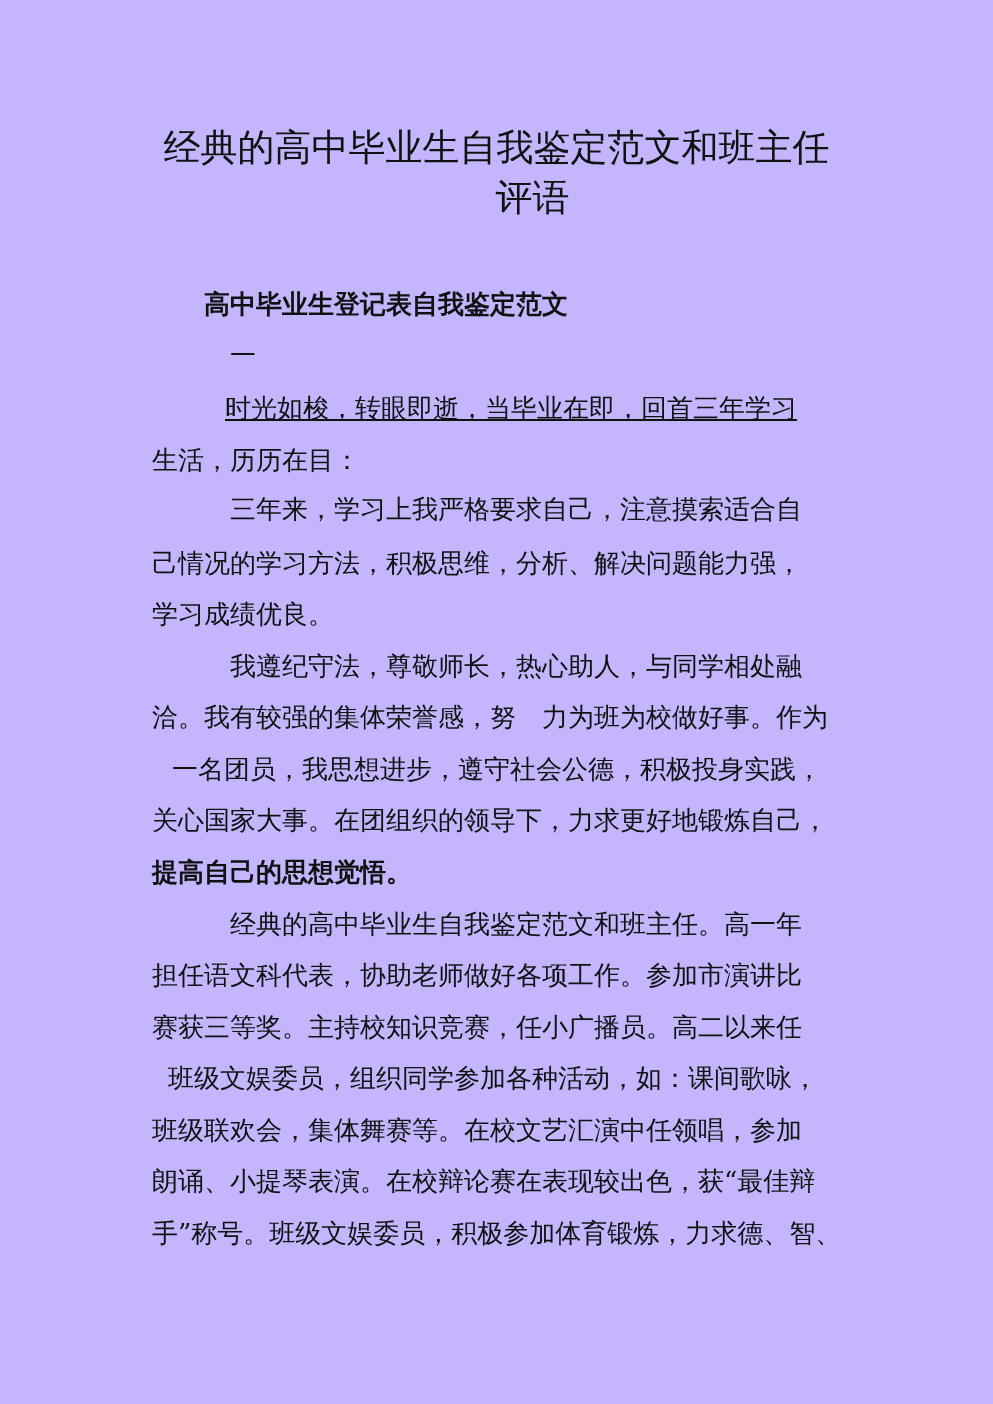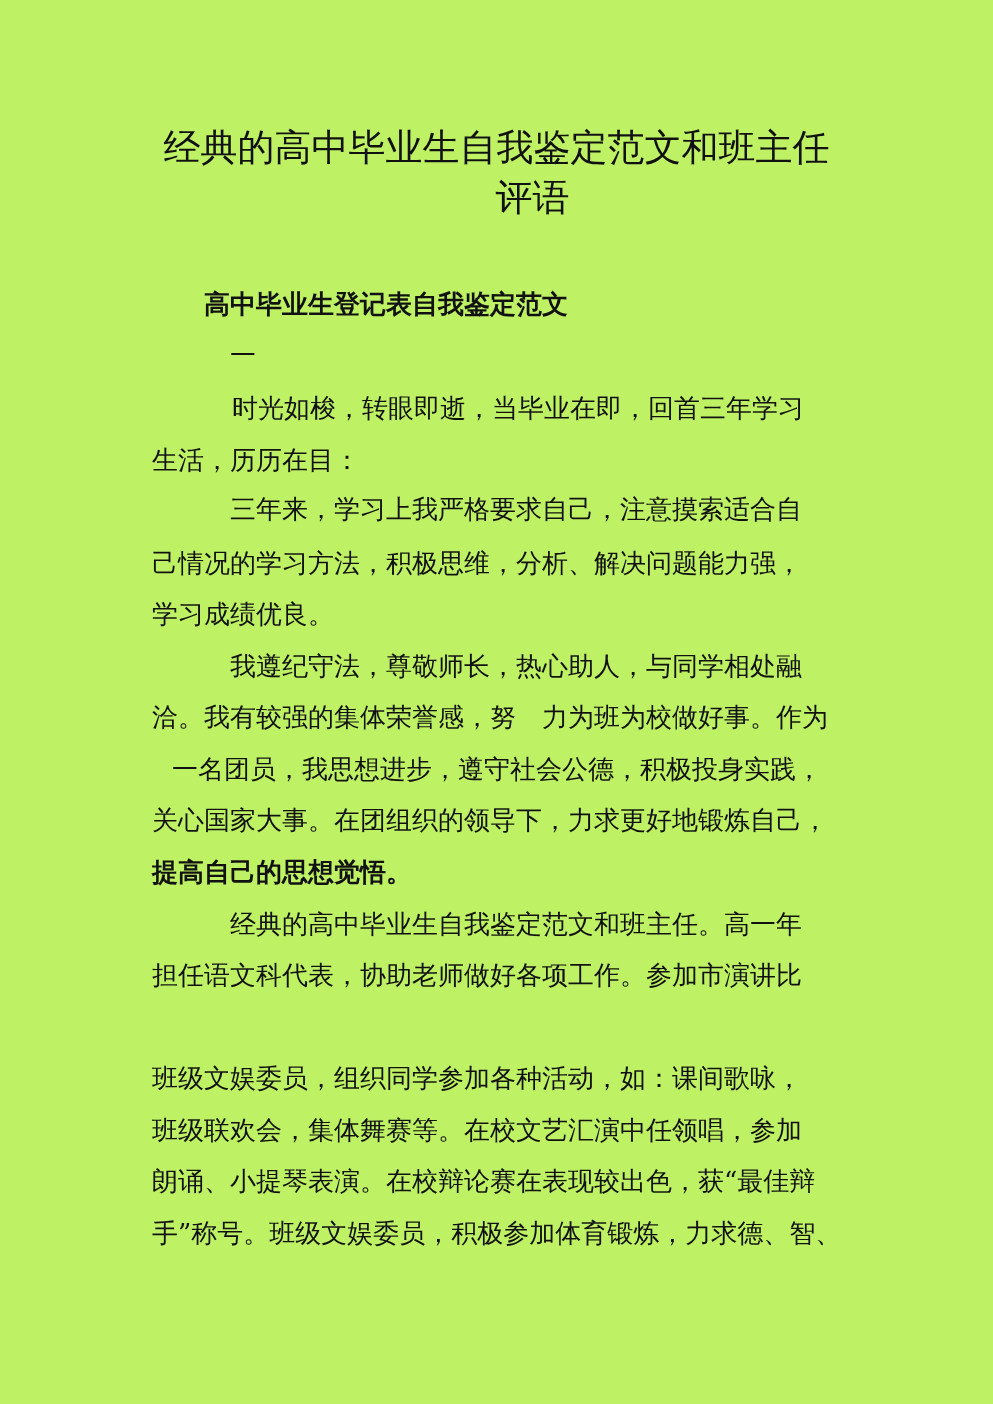--- a/index.html
+++ b/index.html
@@ -13,21 +13,21 @@
       position: relative;
       overflow: hidden;
       font-family: "DejaVu Serif", "Liberation Serif", serif;
       color: #111111;
     }
     .page {
       position: absolute;
       left: 0; top: 0;
       width: 993px;
       height: 1404px;
-      background: #bef264;
+      background: #c4b5fd;
     }
     .title-line {
       position: absolute;
       left: 0;
       width: 993px;
       text-align: center;
       font-size: 37px;
       line-height: 44px;
       letter-spacing: 0px;
       color: #111;
@@ -45,33 +45,34 @@
 <body>
 
 <div class="page">
 
   <div class="title-line" style="top:126px;">经典的高中毕业生自我鉴定范文和班主任</div>
   <div class="title-line" style="top:176px;padding-left:36px;">评语</div>
 
   <div class="line" style="left:204px; top:287px;font-weight:bold;">高中毕业生登记表自我鉴定范文</div>
   <div class="line" style="left:230px; top:338px;">一</div>
 
-  <div class="line" style="left:232px; top:391px;">时光如梭，转眼即逝，当毕业在即，回首三年学习</div>
+  <div class="line" style="left:225px; top:391px;text-decoration:underline;">时光如梭，转眼即逝，当毕业在即，回首三年学习</div>
   <div class="line" style="left:152px; top:443px;">生活，历历在目：</div>
 
   <div class="line" style="left:230px; top:494px;font-family:Liberation Mono, monospace;">三年来，学习上我严格要求自己，注意摸索适合自</div>
   <div class="line" style="left:152px; top:546px;">己情况的学习方法，积极思维，分析、解决问题能力强，</div>
   <div class="line" style="left:152px; top:597px;">学习成绩优良。</div>
 
   <div class="line" style="left:230px; top:649px;">我遵纪守法，尊敬师长，热心助人，与同学相处融</div>
   <div class="line" style="left:152px; top:700px;">洽。我有较强的集体荣誉感，努　力为班为校做好事。作为</div>
   <div class="line" style="left:152px; top:752px;margin-left:20px;">一名团员，我思想进步，遵守社会公德，积极投身实践，</div>
   <div class="line" style="left:152px; top:803px;">关心国家大事。在团组织的领导下，力求更好地锻炼自己，</div>
   <div class="line" style="left:152px; top:855px;font-weight:bold;">提高自己的思想觉悟。</div>
 
   <div class="line" style="left:230px; top:907px;">经典的高中毕业生自我鉴定范文和班主任。高一年</div>
   <div class="line" style="left:152px; top:958px;">担任语文科代表，协助老师做好各项工作。参加市演讲比</div>
-  <div class="line" style="left:152px; top:1061px;">班级文娱委员，组织同学参加各种活动，如：课间歌咏，</div>
+  <div class="line" style="left:152px; top:1010px;">赛获三等奖。主持校知识竞赛，任小广播员。高二以来任</div>
+  <div class="line" style="left:168px; top:1061px;">班级文娱委员，组织同学参加各种活动，如：课间歌咏，</div>
   <div class="line" style="left:152px; top:1113px;">班级联欢会，集体舞赛等。在校文艺汇演中任领唱，参加</div>
   <div class="line" style="left:152px; top:1164px;">朗诵、小提琴表演。在校辩论赛在表现较出色，获“最佳辩</div>
   <div class="line" style="left:152px; top:1216px;">手”称号。班级文娱委员，积极参加体育锻炼，力求德、智、</div>
 
 </div>
 
 </body></html>

